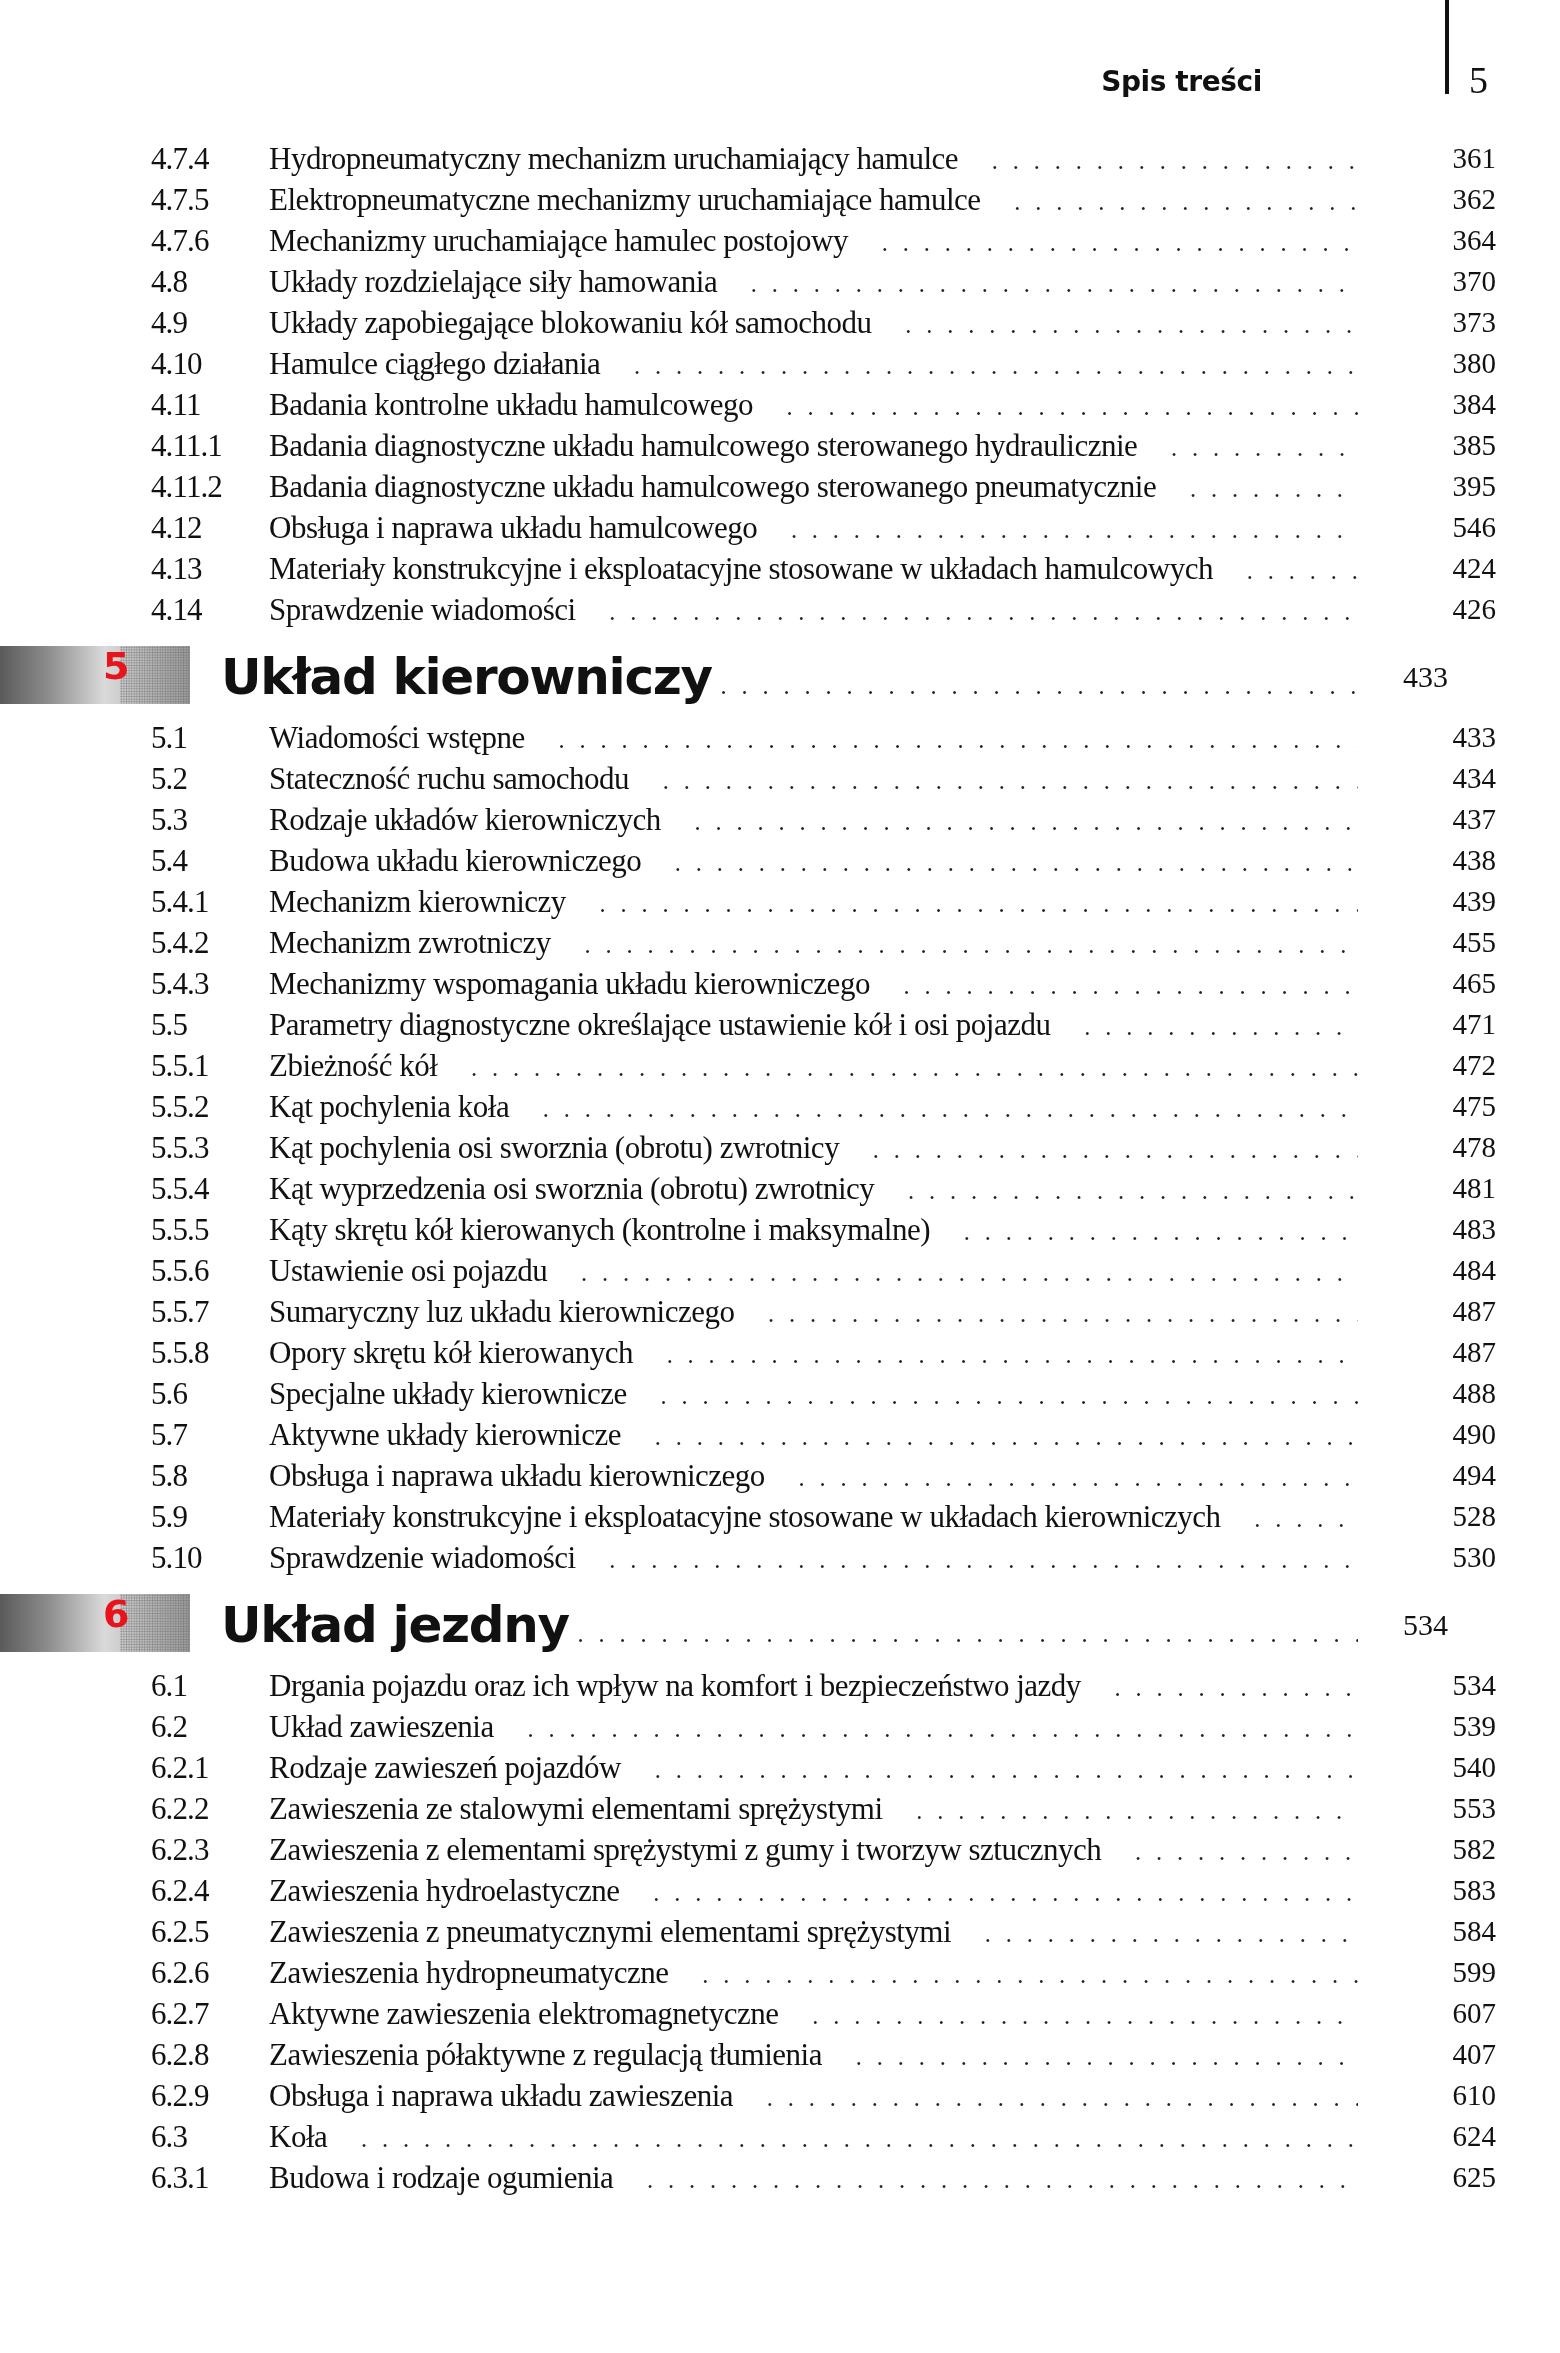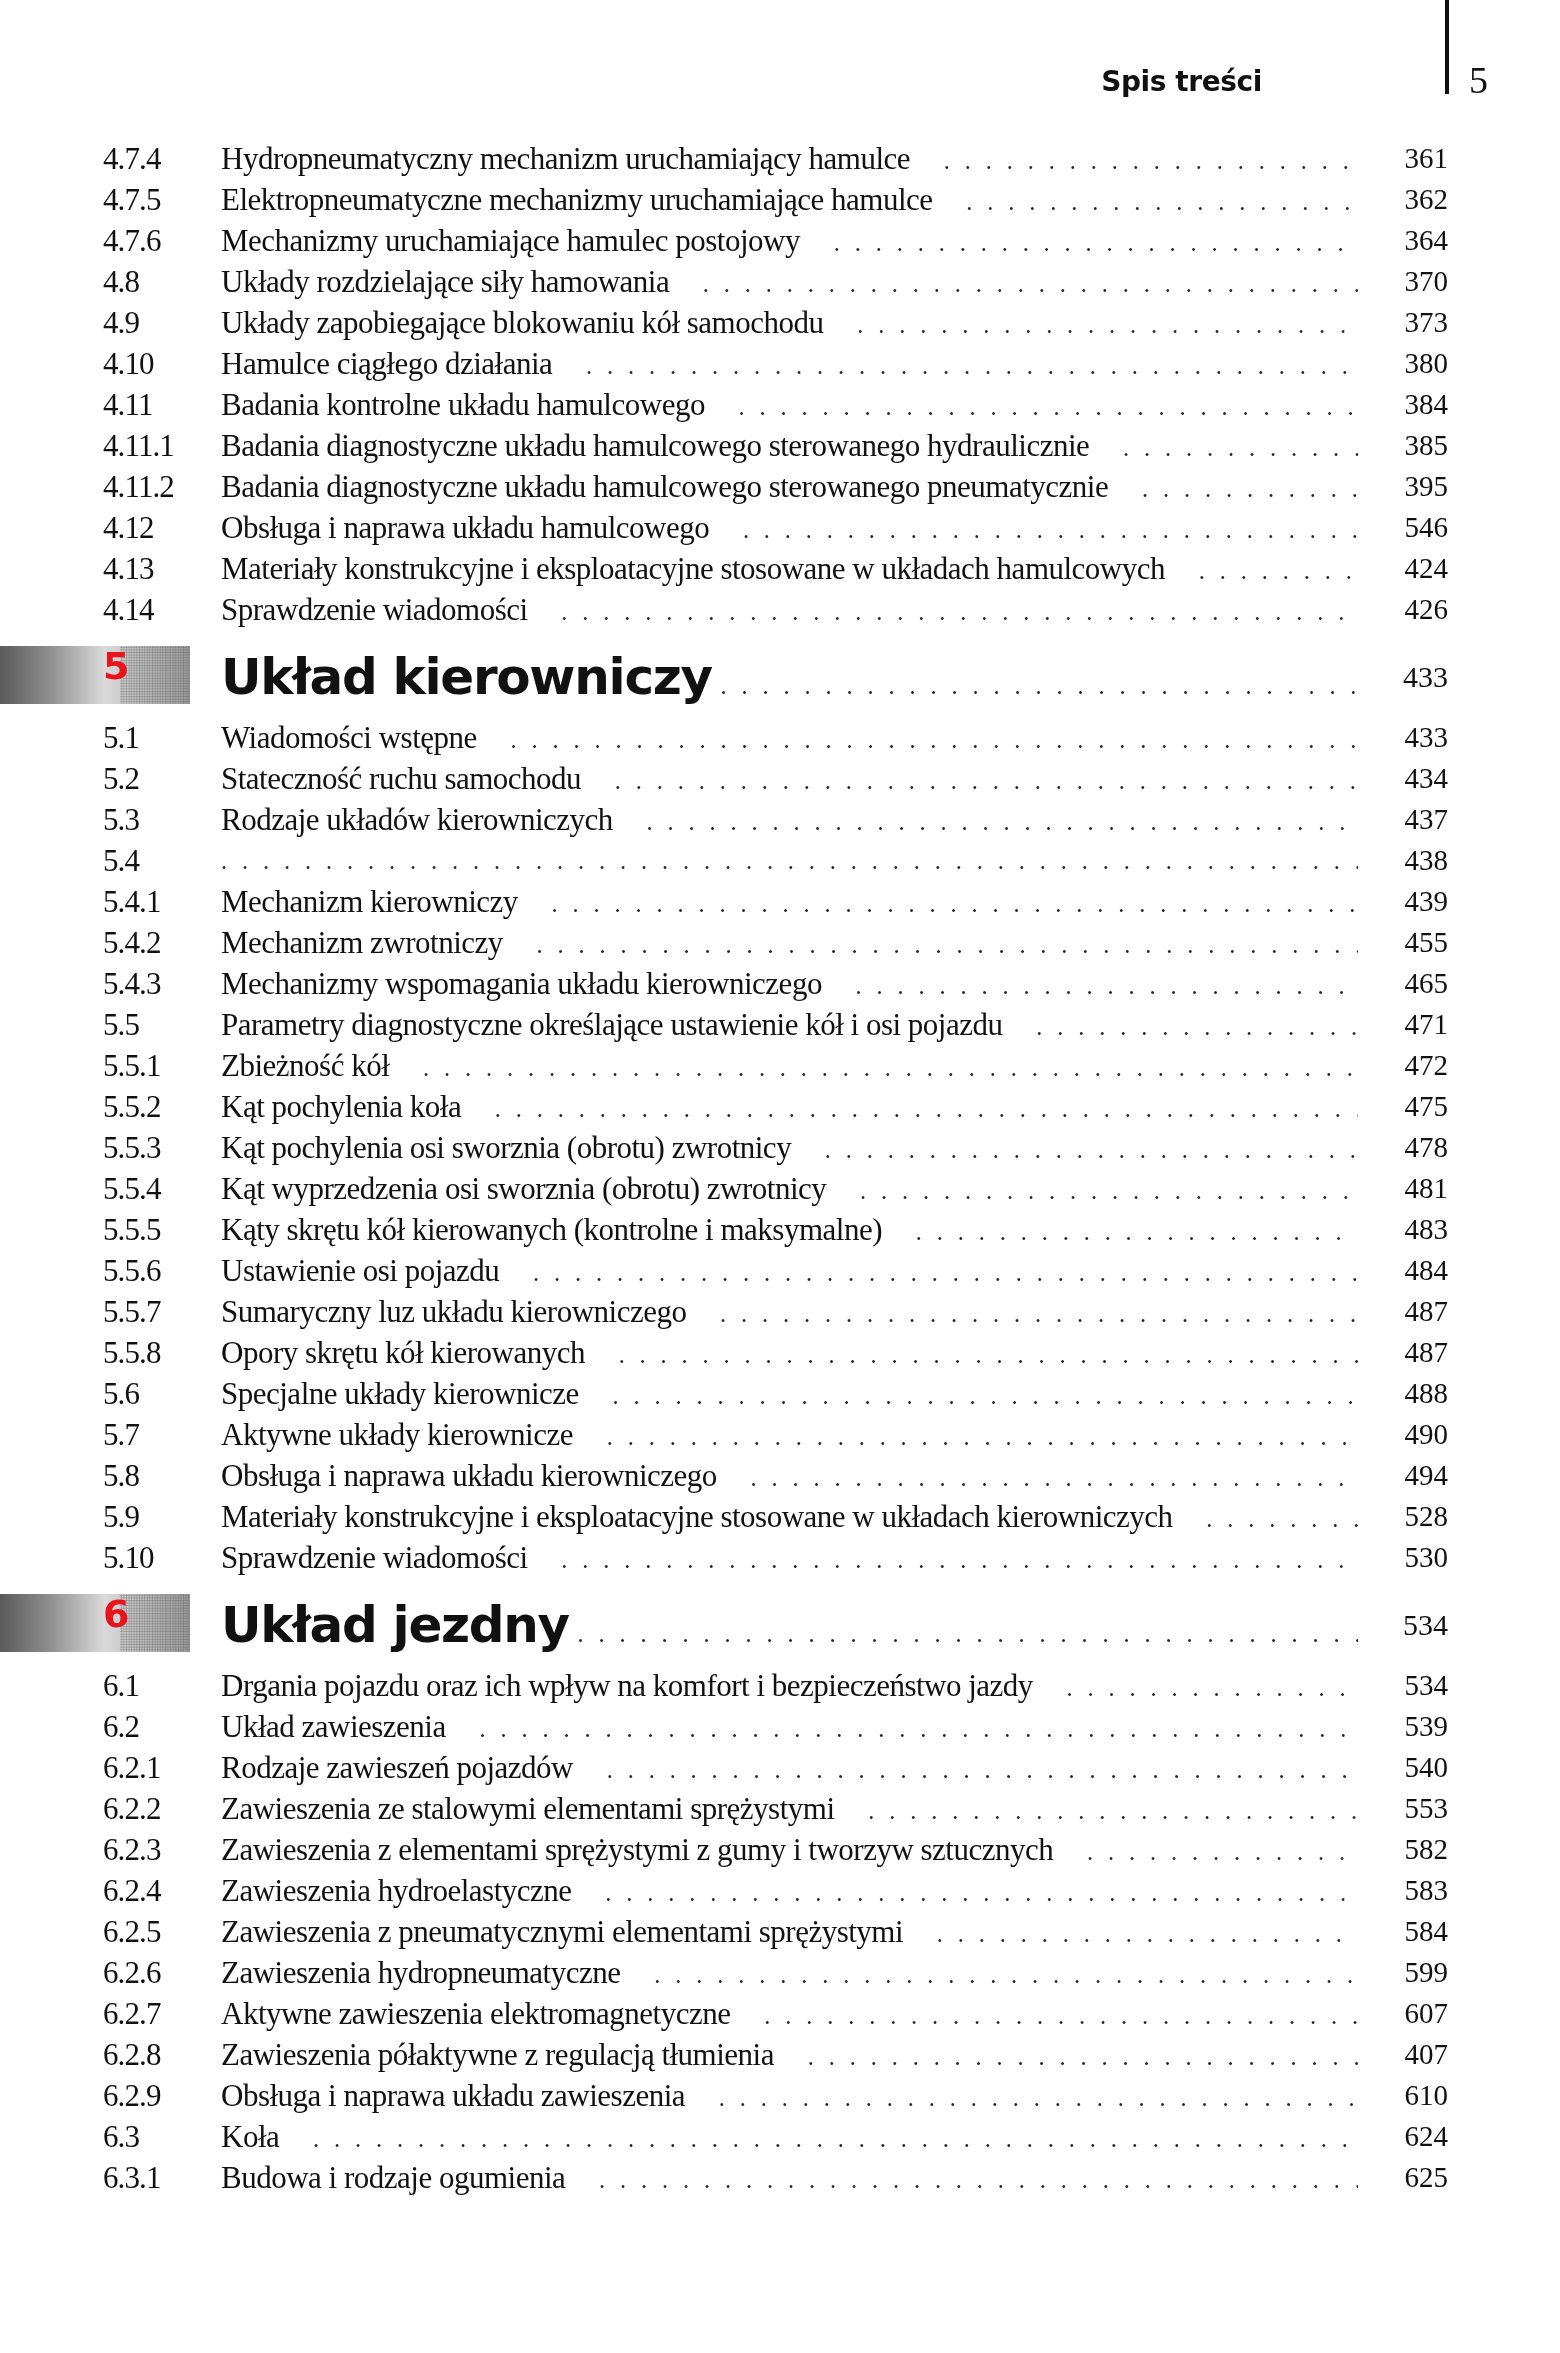--- a/index.html
+++ b/index.html
@@ -3,21 +3,21 @@
 <meta charset="utf-8">
 <style>
   html, body { margin: 0; padding: 0; background: #ffffff; }
   body { width: 1560px; height: 2354px; position: relative; overflow: hidden; color: #111; }
   .header { position: absolute; top: 0; left: 0; width: 1400px; height: 113px; }
   .header-title { position: absolute; right: 138px; top: 65px; font-family: "DejaVu Sans", sans-serif; font-weight: bold; font-size: 28px; letter-spacing: -0.4px; color: #111; }
   .header-rule { position: absolute; left: 1445px; top: 0; width: 3.5px; height: 94px; background: #111; }
   .header-page { position: absolute; left: 1469px; top: 58px; font-family: "Liberation Serif", serif; font-size: 38px; color: #111; }
 
   .toc { position: absolute; left: 0; top: 138px; width: 1560px; }
-  .row { position: relative; height: 41px; font-family: "Liberation Serif", serif; font-size: 31px; line-height: 41px; }
+  .row { position: relative; height: 41px; font-family: "Liberation Serif", serif; font-size: 31px; line-height: 41px; margin-left: 48px; }
   .num { position: absolute; left: 103px; top: 0; letter-spacing: -0.9px; }
   .title-wrap { position: absolute; left: 221px; right: 202px; top: 0; display: flex; align-items: baseline; overflow: hidden; white-space: nowrap; gap: 25px; }
   .title { flex: 0 0 auto; letter-spacing: -0.5px; padding-right: 8.7px; }
   .leader { flex: 1 1 auto; overflow: hidden; white-space: nowrap; letter-spacing: 4.4px; color: #222; font-size: 24.4px; }
   .page { position: absolute; left: 1396px; width: 52px; text-align: right; top: 0; font-size: 29px; }
 
   .chapter-row { position: relative; height: 87px; }
   .chapter-bar { position: absolute; left: 0; top: 15.7px; width: 190px; height: 58px;
     background: linear-gradient(90deg, #5a5a5a 0%, #8c8c8c 25%, #dadada 55%, #bdbdbd 75%, #9a9a9a 100%); }
   .chapter-bar::after { content: ""; position: absolute; right: 0; top: 0; width: 70px; height: 58px;
@@ -168,20 +168,21 @@
         <span class="num">5.3</span>
         <div class="title-wrap">
           <span class="title">Rodzaje układów kierowniczych</span>
           <span class="leader">. . . . . . . . . . . . . . . . . . . . . . . . . . . . . . . . . . . . . . . . . . . . . . . . . . . . . . . . . . . . . . . . . . . . . . . . . . . . . . . . . . . . . . . . . . . . . . . . . . . . . . . .</span>
         </div>
         <span class="page">437</span>
       </div>
       <div class="row">
         <span class="num">5.4</span>
         <div class="title-wrap">
+          <span class="title">Budowa układu kierowniczego</span>
           <span class="leader">. . . . . . . . . . . . . . . . . . . . . . . . . . . . . . . . . . . . . . . . . . . . . . . . . . . . . . . . . . . . . . . . . . . . . . . . . . . . . . . . . . . . . . . . . . . . . . . . . . . . . . . .</span>
         </div>
         <span class="page">438</span>
       </div>
       <div class="row">
         <span class="num">5.4.1</span>
         <div class="title-wrap">
           <span class="title">Mechanizm kierowniczy</span>
           <span class="leader">. . . . . . . . . . . . . . . . . . . . . . . . . . . . . . . . . . . . . . . . . . . . . . . . . . . . . . . . . . . . . . . . . . . . . . . . . . . . . . . . . . . . . . . . . . . . . . . . . . . . . . . .</span>
         </div>

